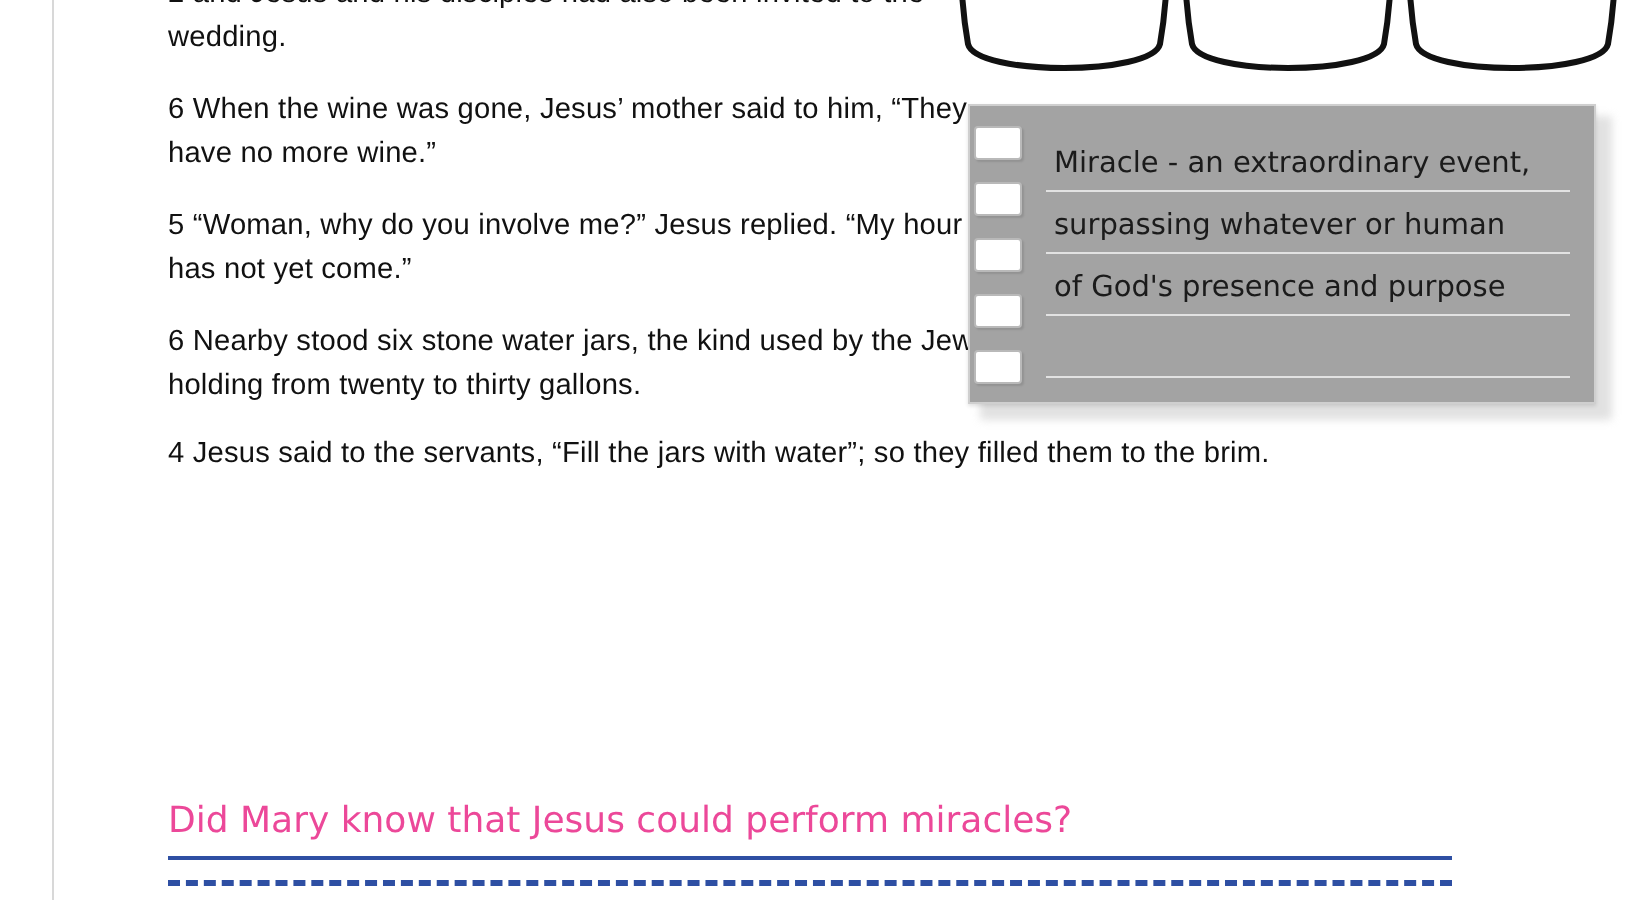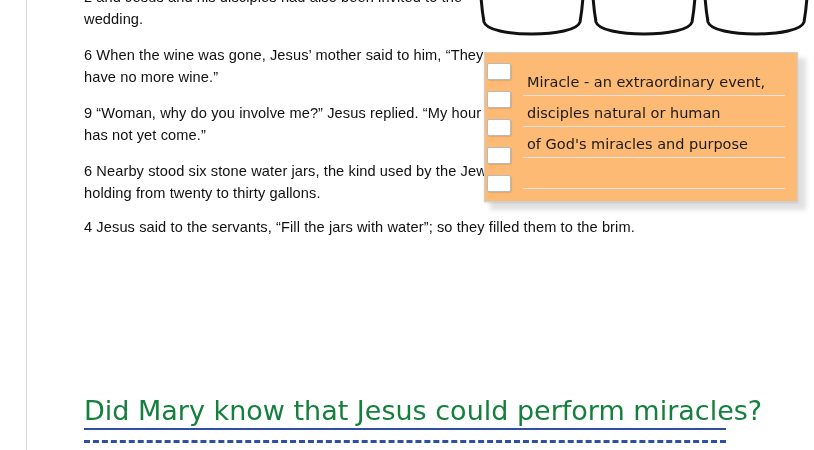--- a/index.html
+++ b/index.html
@@ -87,21 +87,21 @@
     filter: blur(2px);
     opacity: .55;
     border-radius: 2px;
   }
   .note-body {
     position: absolute;
     left: 0;
     top: 0;
     width: 312px;
     height: 148px;
-    background: #fdba74;
+    background: #a3a3a3;
     border: 1px solid #cfcfcf;
     box-shadow: 0 1px 2px rgba(0,0,0,.12);
   }
   
   .tear {
     position: absolute;
     left: 2px;
     width: 22px;
     height: 15px;
     background: #ffffff;
@@ -129,23 +129,23 @@
 
   
   .question-block {
     position: absolute;
     left: 84px;
     top: 398px;
     width: 660px;
   }
   .question {
     font-family: "DejaVu Sans", sans-serif;
-    font-size: 27px;
+    font-size: 18px;
     line-height: 26px;
-    color: #15803d;
+    color: #ec4899;
     margin: 0;
     white-space: nowrap;
   }
   .question-underline {
     position: absolute;
     left: 0;
     top: 30px;
     width: 642px;
     height: 2px;
     background: #2e4fa3;
@@ -178,43 +178,43 @@
   <div class="jar jar-3">
     <svg viewBox="0 0 108 96" width="108" height="96" aria-hidden="true">
       <path d="M10 -30 C2 0, 0 40, 6 74 C10 90, 98 90, 102 74 C108 40, 106 0, 98 -30 Z" fill="#ffffff" stroke="#111111" stroke-width="3"></path>
     </svg>
   </div>
 </div>
 
 <div class="scripture">
   <p class="verse narrow">2 and Jesus and his disciples had also been invited to the wedding.</p>
   <p class="verse narrow">6 When the wine was gone, Jesus’ mother said to him, “They have no more wine.”</p>
-  <p class="verse narrow">9 “Woman, why do you involve me?” Jesus replied. “My hour has not yet come.”</p>
+  <p class="verse narrow">5 “Woman, why do you involve me?” Jesus replied. “My hour has not yet come.”</p>
   <p class="verse wide tight">6 Nearby stood six stone water jars, the kind used by the Jews for ceremonial washing, each holding from twenty to thirty gallons.</p>
   <p class="verse wide">4 Jesus said to the servants, “Fill the jars with water”; so they filled them to the brim.</p>
 </div>
 
 <div class="note">
   <div class="note-shadow"></div>
   <div class="note-body">
     <div class="tear" style="top:10px;"></div>
     <div class="tear" style="top:38px;"></div>
     <div class="tear" style="top:66px;"></div>
     <div class="tear" style="top:94px;"></div>
     <div class="tear" style="top:122px;"></div>
 
     <div class="note-rule" style="top:42px;"></div>
     <div class="note-rule" style="top:73px;"></div>
     <div class="note-rule" style="top:104px;"></div>
     <div class="note-rule" style="top:135px;"></div>
 
     <div class="note-text">
       <div>Miracle - an extraordinary event,</div>
-      <div>disciples natural or human</div>
-      <div>of God's miracles and purpose</div>
+      <div>surpassing whatever or human</div>
+      <div>of God's presence and purpose</div>
     </div>
   </div>
 </div>
 
 <div class="question-block">
   <p class="question">Did Mary know that Jesus could perform miracles?</p>
   <div class="question-underline"></div>
   <div class="answer-dashes"></div>
 </div>
 

